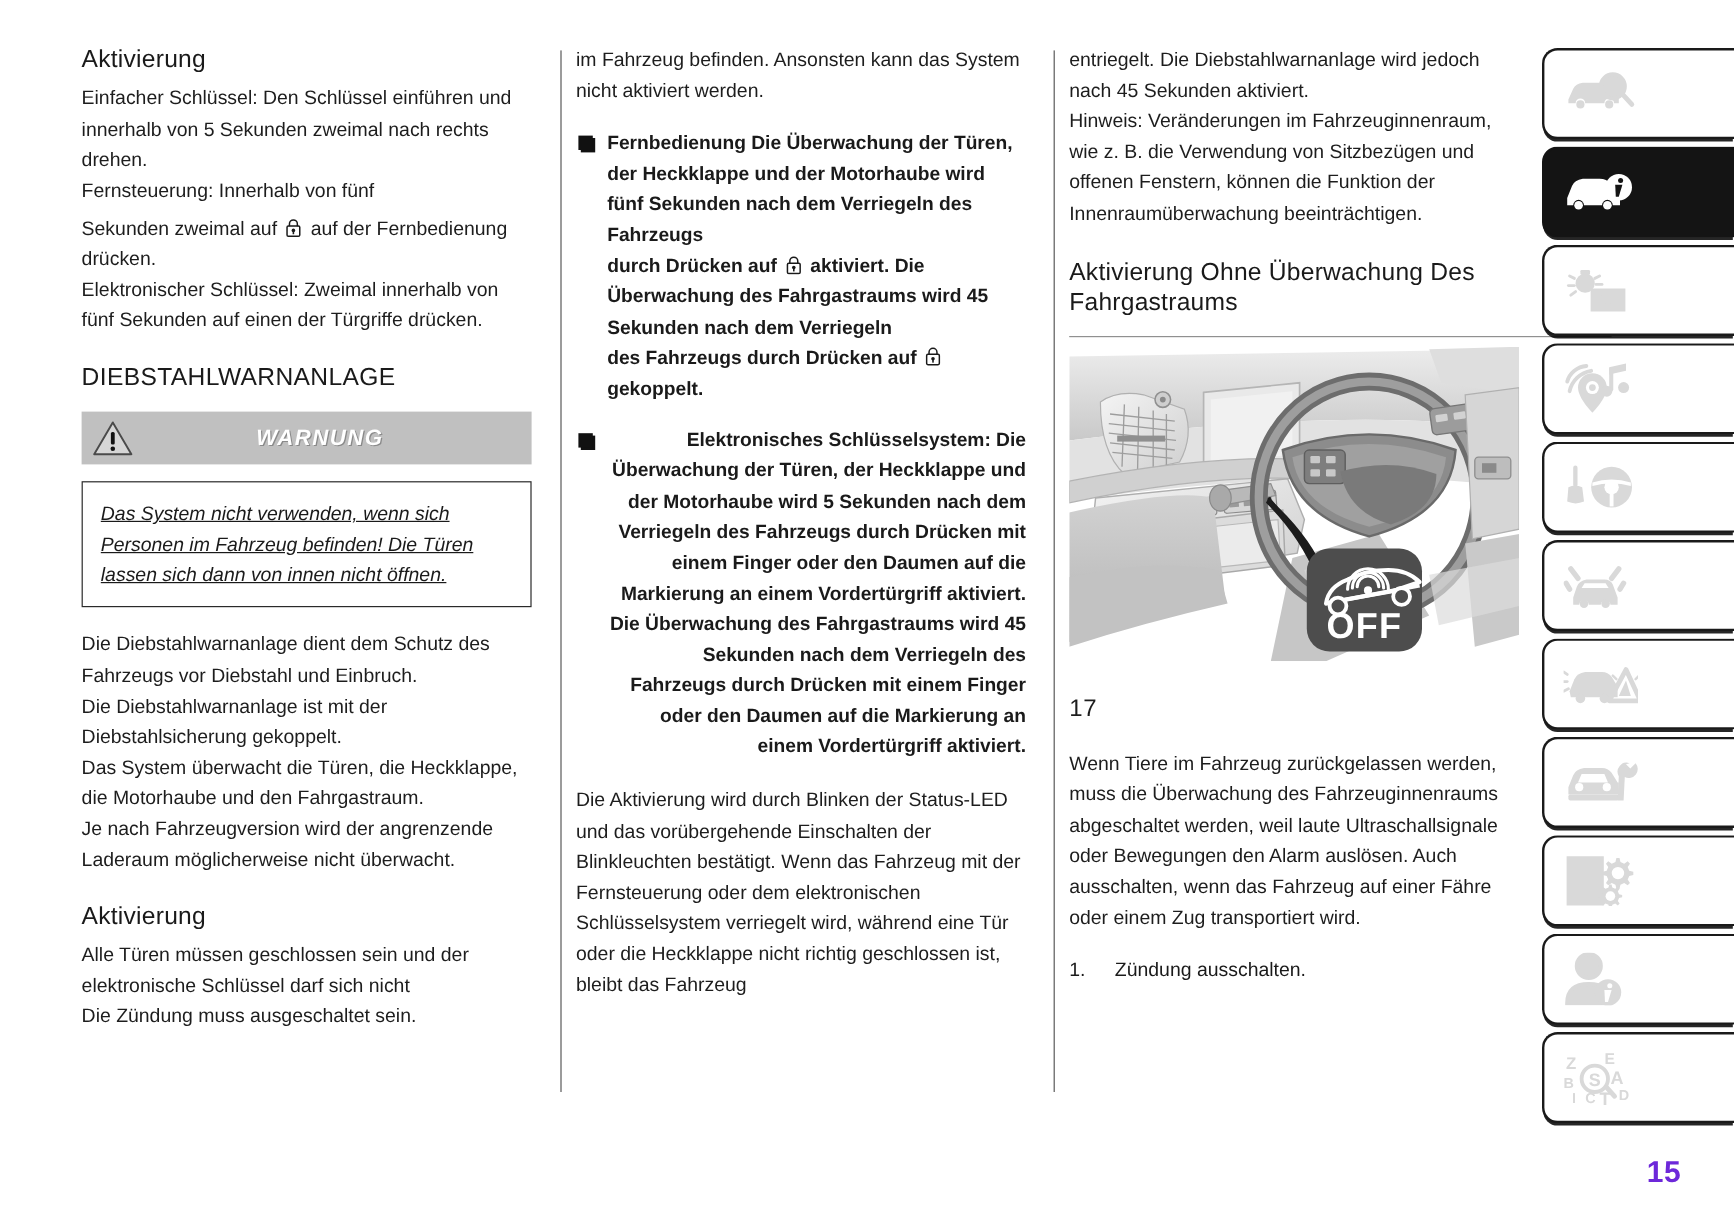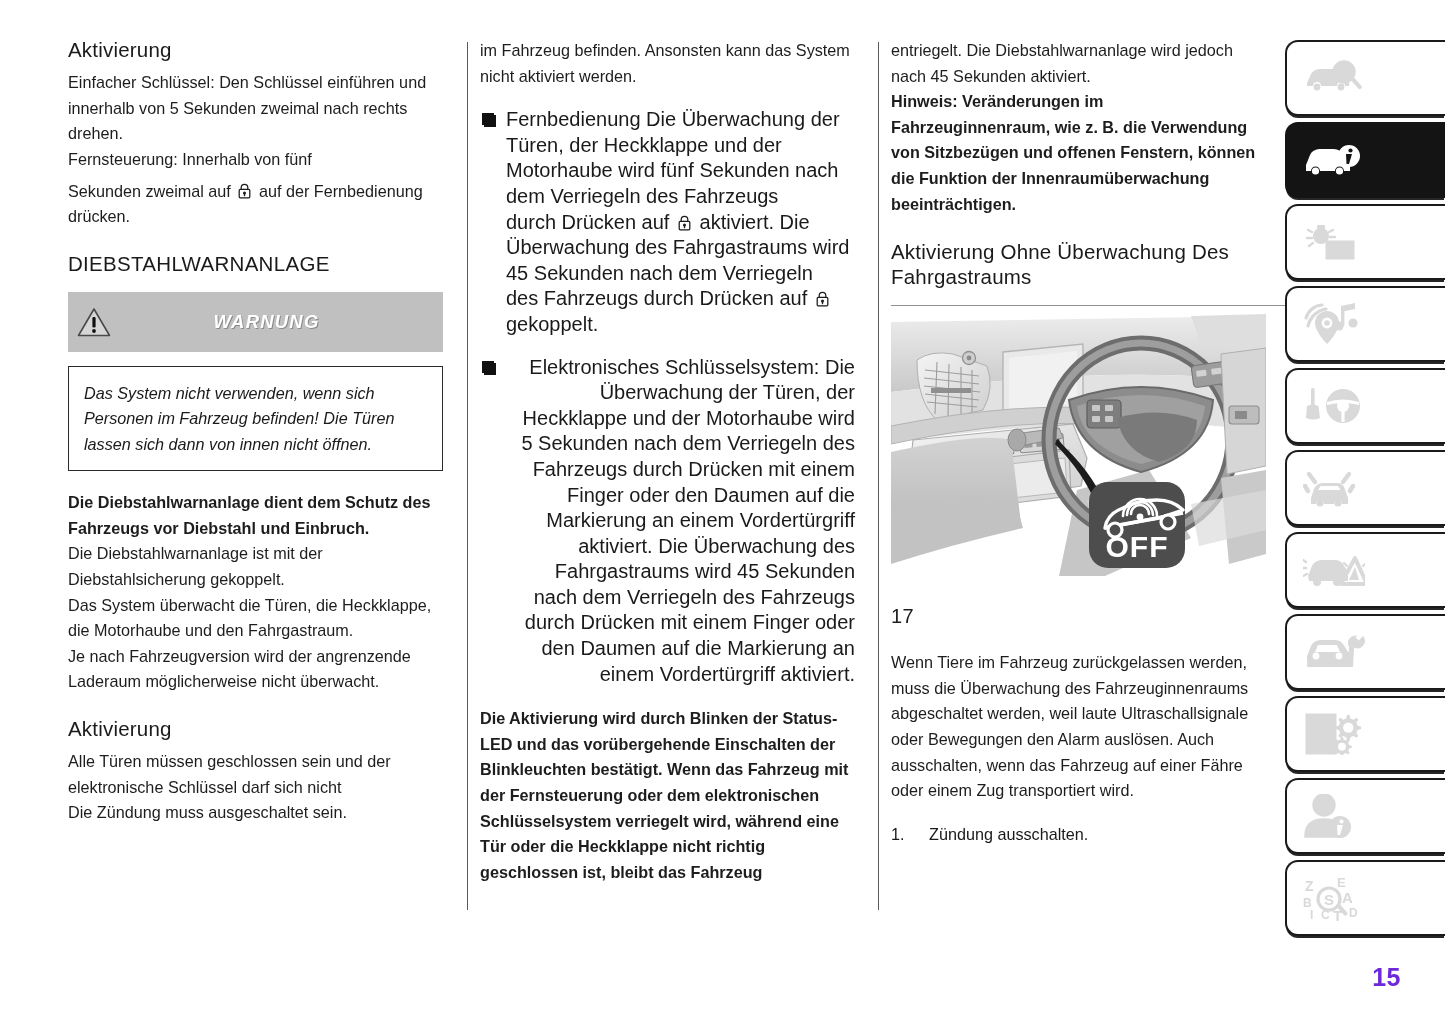--- a/index.html
+++ b/index.html
@@ -32,36 +32,36 @@
   }
   h2.sec.caps { letter-spacing: .3px; }
   h2.sec.spaced { margin-top: 22px; }
   p.body {
     font-size: 16.2px;
     line-height: 25.6px;
     margin: 0 0 0 0;
     color: #1d1d1d;
   }
   p.body + p.body { margin-top: 0; }
-  p.gap { margin-top: 19px; font-weight: bold; }
+  p.gap { margin-top: 19px; }
 
   
   .lock {
     display:inline-block;
     width: 13px; height: 16px;
     vertical-align: -2px;
     margin: 0 3px;
   }
   .lock svg { display:block; }
 
   
   .warn-wrap { margin-top: 16px; }
   .warn-head {
     background:#c0c0c0;
-    height:60px;
+    height:44px;
     display:flex; align-items:center;
     position:relative;
   }
   .warn-tri { width:52px; display:flex; justify-content:center; align-items:center; }
   .warn-title {
     flex:1;
     text-align:center;
     font-size:18.5px;
     font-weight:700;
     font-style:italic;
@@ -69,35 +69,36 @@
     color:#ffffff;
     text-shadow: 1px 1px 0 #8a8a8a;
     padding-right: 30px;
   }
   .warn-body {
     border:1.6px solid #2a2a2a;
     border-top:none;
     margin-top:14px;
     padding:14px 15px 13px 15px;
   }
-  .warn-body.boxed { border-top:1.6px solid #2a2a2a; }
+  .warn-body.boxed { border-top:1.6px solid #2a2a2a;text-decoration:underline; }
   .warn-body p {
     font-size:16.2px;
     line-height:25.4px;
     font-style:italic;
   }
 
   
   ul.sq { list-style:none; margin:18px 0 0 0; padding:0; }
   ul.sq li {
     position:relative;
     padding-left:26px;
-    font-size:20px;
+    font-size:16px;
     line-height:25.6px;
     margin-bottom:17px;
+    font-weight:bold;
   }
   ul.sq li:last-child { margin-bottom:0;text-align:right; }
   .sqbullet {
     position:absolute;
     left:2px; top:6px;
     width:12px; height:12px;
     background:#111;
     box-shadow: 2px 2px 0 0 #111;
   }
   ol.num { list-style:none; margin:18px 0 0 0; padding:0; }
@@ -174,20 +175,21 @@
         <span class="lock">
           <svg viewBox="0 0 13 16" width="13" height="16" aria-hidden="true">
             <path d="M3.2 6.6 V4.6 a3.3 3.3 0 0 1 6.6 0 V6.6" fill="none" stroke="#1a1a1a" stroke-width="1.25"></path>
             <rect x="1.2" y="6.3" width="10.6" height="8.6" rx="1.1" fill="none" stroke="#1a1a1a" stroke-width="1.25"></rect>
             <circle cx="6.5" cy="10" r="1.5" fill="#1a1a1a"></circle>
             <rect x="5.85" y="10" width="1.3" height="3.2" fill="#1a1a1a"></rect>
           </svg>
         </span>
         <span>auf der Fernbedienung drücken.</span>
       </p>
+      <p class="body">Elektronischer Schlüssel: Zweimal innerhalb von fünf Sekunden auf einen der Türgriffe drücken.</p>
 
       <h2 class="sec caps spaced">DIEBSTAHLWARNANLAGE</h2>
 
       <div class="warn-wrap">
         <div class="warn-head">
           <span class="warn-tri">
             <svg viewBox="0 0 34 30" width="34" height="30" aria-hidden="true">
               <path d="M17 2 L32.5 28.5 L1.5 28.5 Z" fill="#d6d6d6" stroke="#4a4a4a" stroke-width="1.6" stroke-linejoin="round"></path>
               <rect x="15.4" y="10" width="3.2" height="10.5" rx="1.3" fill="#111"></rect>
               <circle cx="17" cy="24" r="1.9" fill="#111"></circle>

